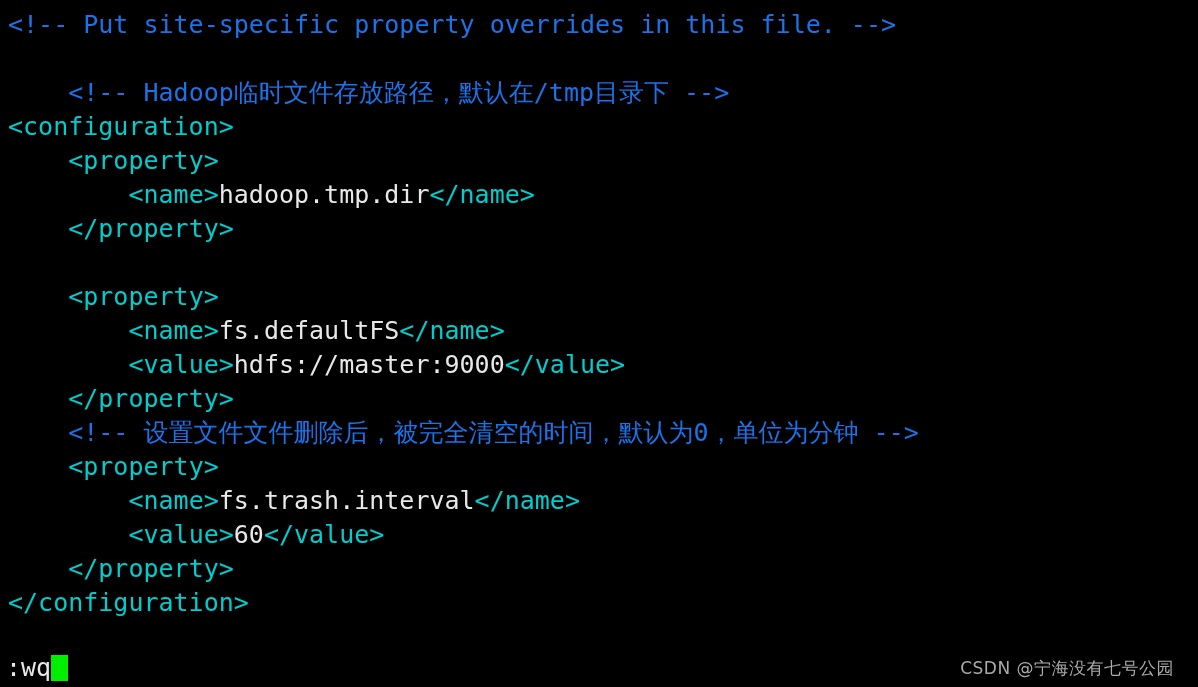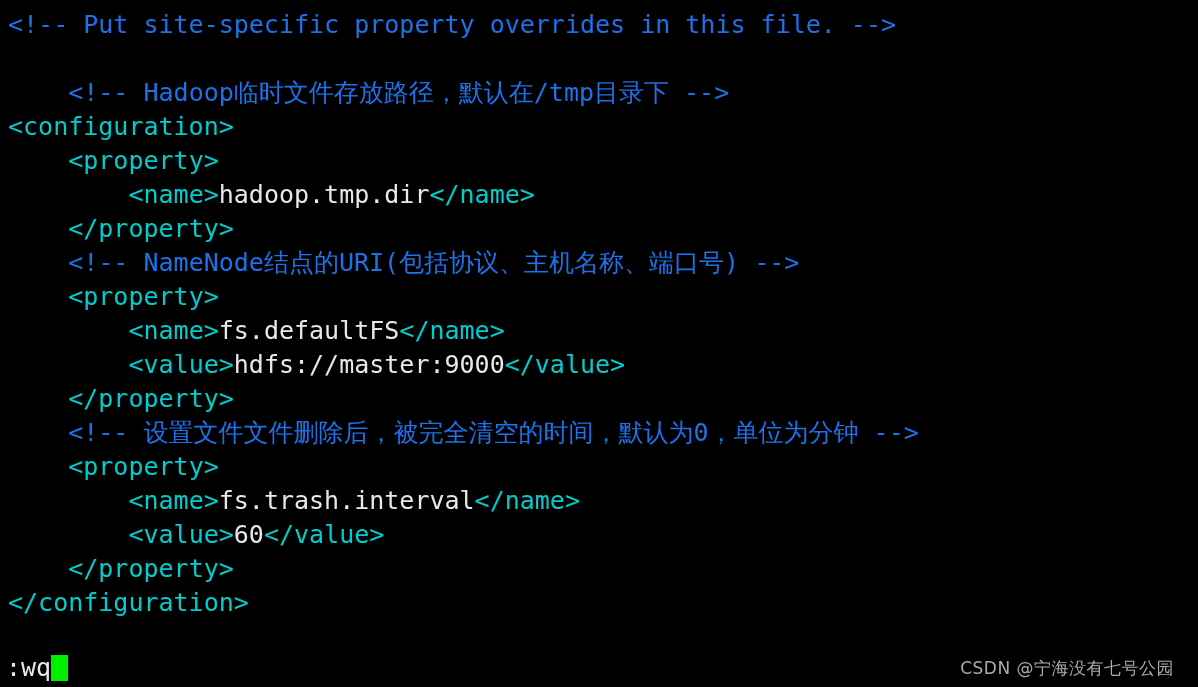--- a/index.html
+++ b/index.html
@@ -87,21 +87,21 @@
 <div id="terminal" style="background: rgb(0, 0, 0);">
 
   <div id="buffer">
       <div class="line"><span class="comment" style="color: rgb(28, 114, 232);">&lt;!-- Put site-specific property overrides in this file. --&gt;</span></div>
       <div class="line"><span class="blank"></span></div>
       <div class="line"><span class="blank">    </span><span class="comment" style="color: rgb(28, 114, 232);">&lt;!-- Hadoop临时文件存放路径，默认在/tmp目录下 --&gt;</span></div>
       <div class="line"><span class="tag" style="color: rgb(0, 205, 205);">&lt;configuration&gt;</span></div>
       <div class="line"><span class="blank">    </span><span class="tag" style="color: rgb(0, 205, 205);">&lt;property&gt;</span></div>
       <div class="line"><span class="blank">        </span><span class="tag" style="color: rgb(0, 205, 205);">&lt;name&gt;</span><span class="text" style="color: rgb(232, 232, 232); text-align: center;">hadoop.tmp.dir</span><span class="tag" style="color: rgb(0, 205, 205);">&lt;/name&gt;</span></div>
       <div class="line"><span class="blank">    </span><span class="tag" style="color: rgb(0, 205, 205);">&lt;/property&gt;</span></div>
-      <div class="line"><span class="blank">    </span><span class="comment" style="color: rgb(28, 114, 232);">&lt;!-- NameNode结点的URI(包括协议、主机名称、端口号) --&gt;</span></div>
+      <div class="line"><span class="blank">    </span></div>
       <div class="line"><span class="blank">    </span><span class="tag" style="color: rgb(0, 205, 205);">&lt;property&gt;</span></div>
       <div class="line"><span class="blank">        </span><span class="tag" style="color: rgb(0, 205, 205);">&lt;name&gt;</span><span class="text" style="color: rgb(232, 232, 232);">fs.defaultFS</span><span class="tag" style="color: rgb(0, 205, 205);">&lt;/name&gt;</span></div>
       <div class="line"><span class="blank">        </span><span class="tag" style="color: rgb(0, 205, 205);">&lt;value&gt;</span><span class="text" style="color: rgb(232, 232, 232);">hdfs://master:9000</span><span class="tag" style="color: rgb(0, 205, 205);">&lt;/value&gt;</span></div>
       <div class="line"><span class="blank">    </span><span class="tag" style="color: rgb(0, 205, 205);">&lt;/property&gt;</span></div>
       <div class="line"><span class="blank">    </span><span class="comment" style="color: rgb(28, 114, 232);">&lt;!-- 设置文件文件删除后，被完全清空的时间，默认为0，单位为分钟 --&gt;</span></div>
       <div class="line"><span class="blank">    </span><span class="tag" style="color: rgb(0, 205, 205);">&lt;property&gt;</span></div>
       <div class="line"><span class="blank">        </span><span class="tag" style="color: rgb(0, 205, 205);">&lt;name&gt;</span><span class="text" style="color: rgb(232, 232, 232);">fs.trash.interval</span><span class="tag" style="color: rgb(0, 205, 205);">&lt;/name&gt;</span></div>
       <div class="line"><span class="blank">        </span><span class="tag" style="color: rgb(0, 205, 205);">&lt;value&gt;</span><span class="text" style="color: rgb(232, 232, 232);">60</span><span class="tag" style="color: rgb(0, 205, 205);">&lt;/value&gt;</span></div>
       <div class="line"><span class="blank">    </span><span class="tag" style="color: rgb(0, 205, 205);">&lt;/property&gt;</span></div>
       <div class="line"><span class="tag" style="color: rgb(0, 205, 205); text-align: right;">&lt;/configuration&gt;</span></div>

